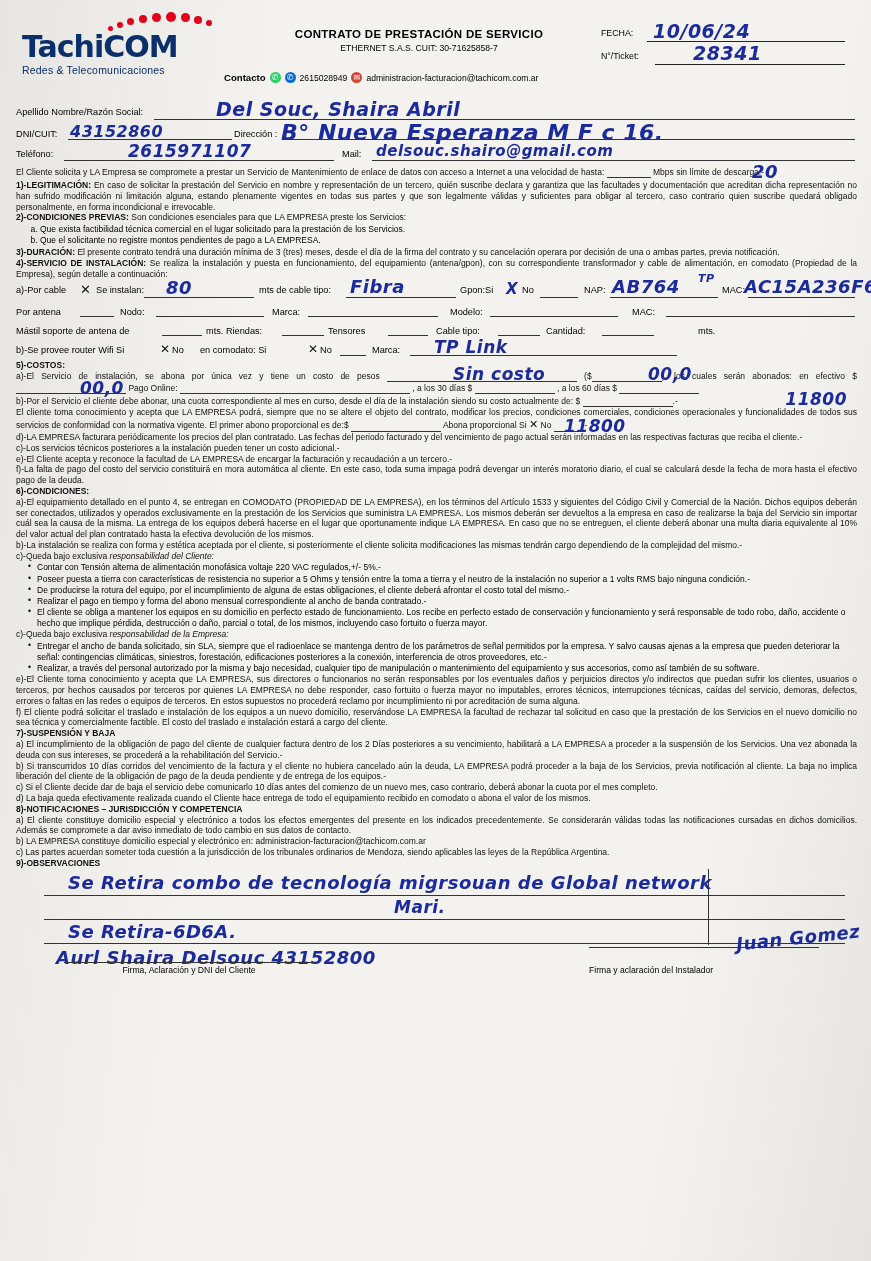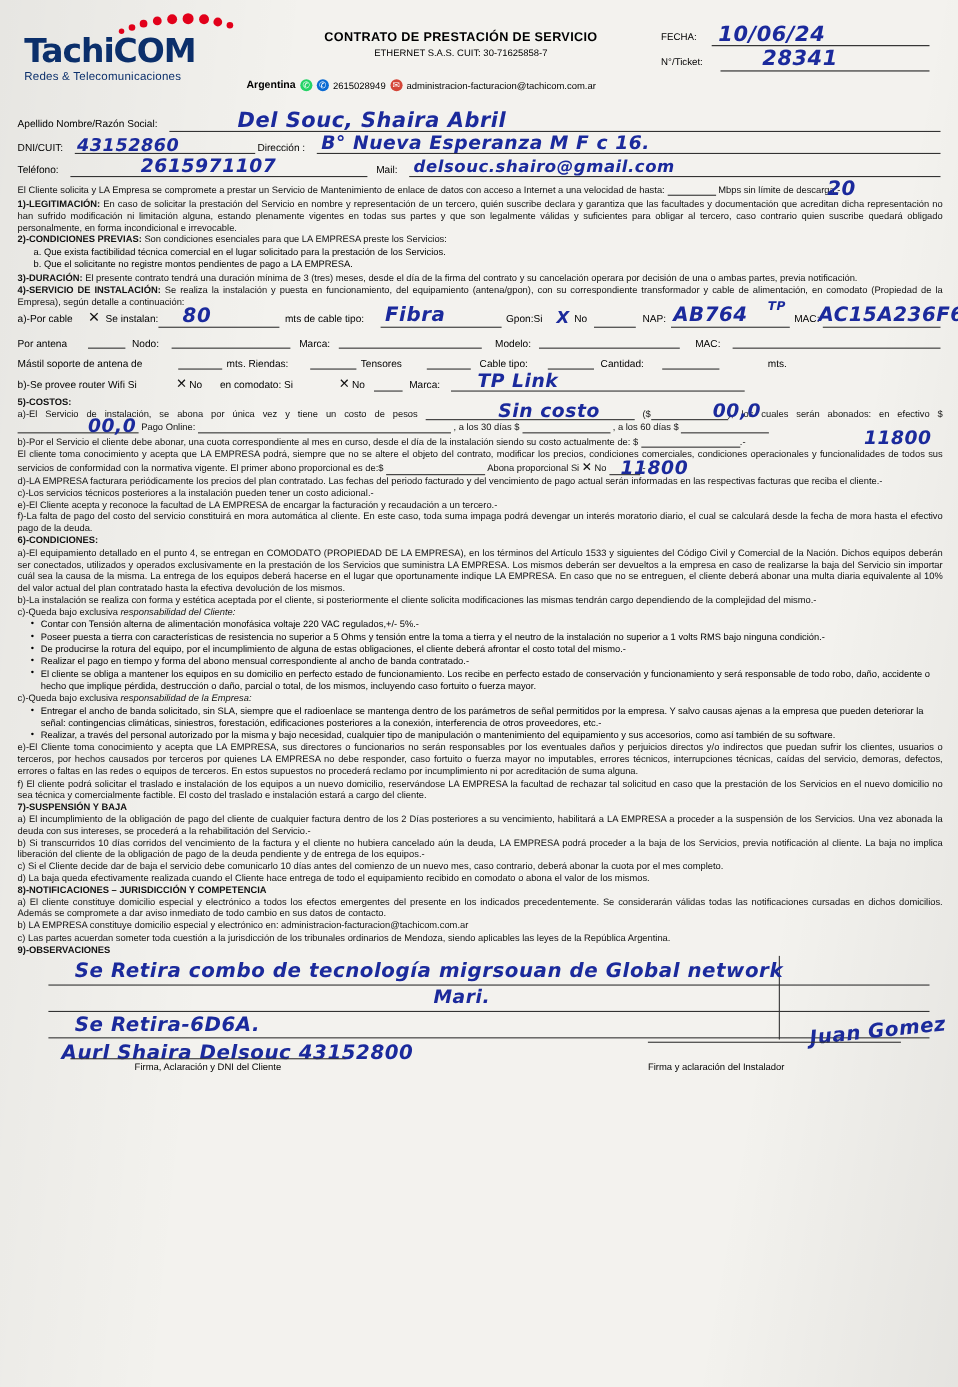--- a/index.html
+++ b/index.html
@@ -97,21 +97,21 @@
       </div>
       <div class="logo-sub">Redes &amp; Telecomunicaciones</div>
     </div>
 
     <div class="title-block">
       <div class="t1">CONTRATO DE PRESTACIÓN DE SERVICIO</div>
       <div class="t2">ETHERNET S.A.S. CUIT: 30-71625858-7</div>
     </div>
 
     <div class="contact-row">
-      <b>Argentina</b>
+      <b>Contacto</b>
       <span class="ico wa">✆</span>
       <span class="ico ph">✆</span>
       <span>2615028949</span>
       <span class="ico ml">✉</span>
       <span>administracion-facturacion@tachicom.com.ar</span>
     </div>
 
     <div class="right-block">
       <div class="rb-line">
         <span class="lbl">FECHA:</span>
@@ -131,21 +131,21 @@
       <span class="fl-lbl" style="left:0;">Apellido Nombre/Razón Social:</span>
       <span class="fl-ul" style="left:138px; right:2px;"></span>
       <span class="hw abs" style="left:200px; top:-4px; font-size:19px;">Del Souc, Shaira Abril</span>
     </div>
     <div class="fieldline" style="height:20px;">
       <span class="fl-lbl" style="left:0;">DNI/CUIT:</span>
       <span class="fl-ul" style="left:52px; width:164px;"></span>
       <span class="hw abs" style="left:54px; top:-2px; font-size:16px;">43152860</span>
       <span class="fl-lbl" style="left:218px;">Dirección :</span>
       <span class="fl-ul" style="left:272px; right:2px;"></span>
-      <span class="hw abs" style="left:276px; top:-4px; font-size:17px;text-align:center;">B° Nueva Esperanza M F c 16.</span>
+      <span class="hw abs" style="left:265px; top:-4px; font-size:22px;text-align:center;">B° Nueva Esperanza M F c 16.</span>
     </div>
     <div class="fieldline" style="height:21px;">
       <span class="fl-lbl" style="left:0;">Teléfono:</span>
       <span class="fl-ul" style="left:48px; width:270px;"></span>
       <span class="hw abs" style="left:112px; top:-3px; font-size:17px;">2615971107</span>
       <span class="fl-lbl" style="left:326px;">Mail:</span>
       <span class="fl-ul" style="left:356px; right:2px;"></span>
       <span class="hw abs" style="left:360px; top:-2px; font-size:15px;">delsouc.shairo@gmail.com</span>
     </div>
   </div>

